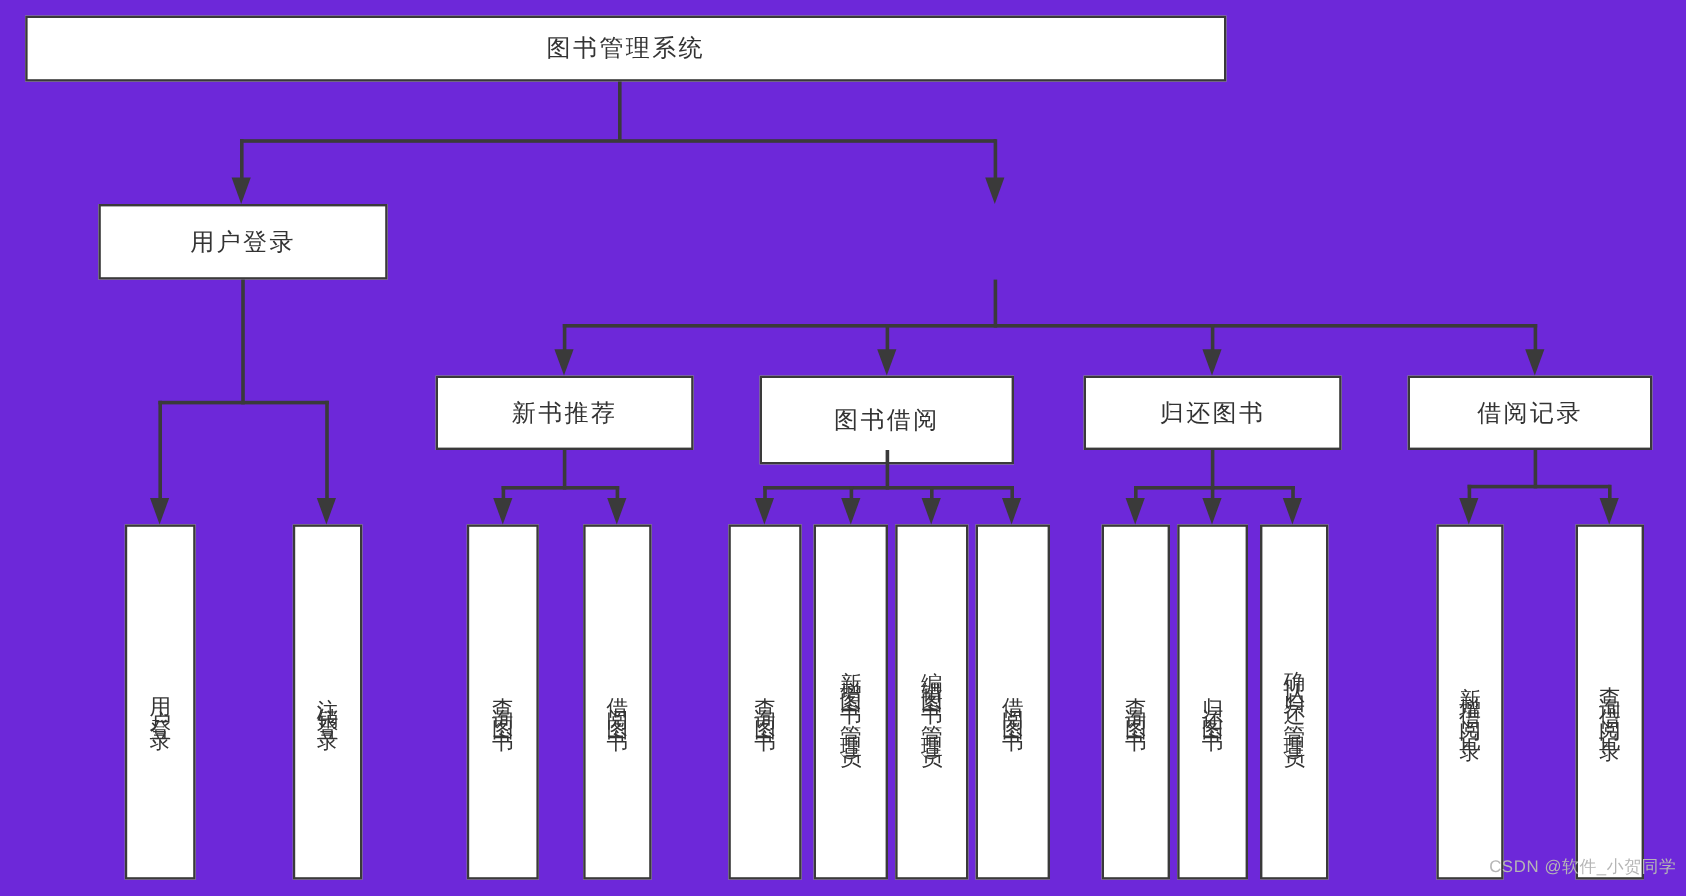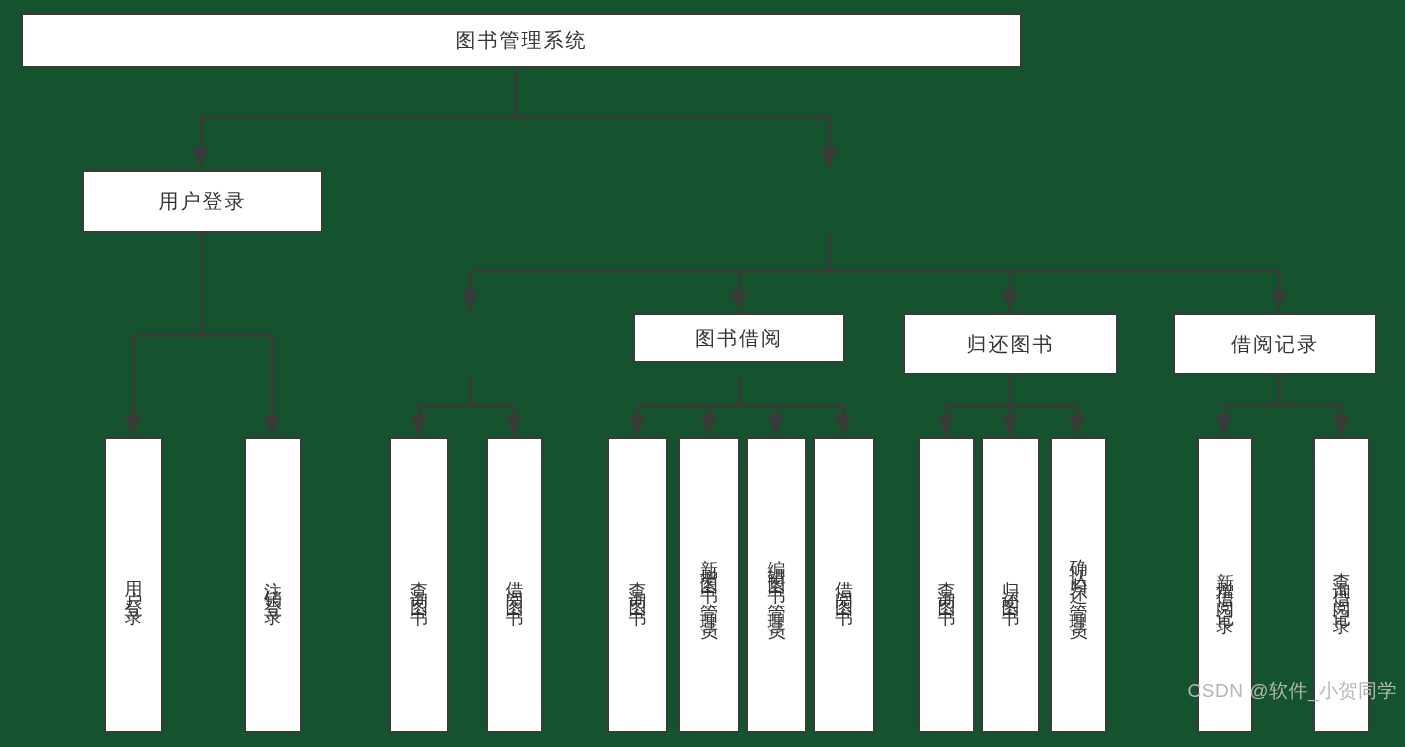--- a/index.html
+++ b/index.html
@@ -3,55 +3,56 @@
 <meta charset="utf-8">
 <style>
   :root{
     --line:#3a3a3a;
     --text:#333333;
     --wm:#b5b5b5;
   }
   html,body{margin:0;padding:0;background:#ffffff;}
   body{font-family:"Liberation Sans","DejaVu Sans",sans-serif;}
   .canvas{
-    position:relative;width:1405px;height:747px;background:#14532d;overflow:hidden;
+    position:relative;width:1405px;height:747px;background:#6d28d9;overflow:hidden;
   }
   .box{
     position:absolute;box-sizing:border-box;border:2.5px solid var(--line);
     background:#ffffff;color:var(--text);
     display:flex;align-items:center;justify-content:center;
   }
   .hbox{font-size:20px;letter-spacing:2px;}
   .vbox{
     font-size:18px;
     writing-mode:vertical-rl;text-orientation:mixed;
     letter-spacing:9px;line-height:1;
   }
   .vl{position:absolute;width:3px;background:var(--line);}
   .hl{position:absolute;height:3px;background:var(--line);}
   .arrow{
     position:absolute;width:0;height:0;
     border-left:8px solid transparent;border-right:8px solid transparent;
     border-top:22px solid var(--line);
   }
   .watermark{
-    position:absolute;right:8px;top:678px;
-    color:var(--wm);font-size:19px;letter-spacing:0.5px;
+    position:absolute;right:8px;top:714px;
+    color:var(--wm);font-size:14px;letter-spacing:0.5px;
   }
 </style>
 </head>
 <body>
 
 <div class="canvas">
 
   <div class="box hbox" style="left:21px;top:13px;width:1001px;height:55px;">图书管理系统</div>
 
   <div class="box hbox" style="left:82px;top:170px;width:241px;height:63px;">用户登录</div>
 
-  <div class="box hbox" style="left:633px;top:313px;width:212px;height:50px;">图书借阅</div>
+  <div class="box hbox" style="left:363px;top:313px;width:215px;height:62px;">新书推荐</div>
+  <div class="box hbox" style="left:633px;top:313px;width:212px;height:74px;">图书借阅</div>
   <div class="box hbox" style="left:903px;top:313px;width:215px;height:62px;">归还图书</div>
   <div class="box hbox" style="left:1173px;top:313px;width:204px;height:62px;">借阅记录</div>
 
   <div class="box vbox" style="left:104px;top:437px;width:59px;height:296px;">用户登录</div>
   <div class="box vbox" style="left:244px;top:437px;width:58px;height:296px;">注销登录</div>
 
   <div class="box vbox" style="left:389px;top:437px;width:60px;height:296px;">查询图书</div>
   <div class="box vbox" style="left:486px;top:437px;width:57px;height:296px;">借阅图书</div>
 
   <div class="box vbox" style="left:607px;top:437px;width:61px;height:296px;">查询图书</div>

